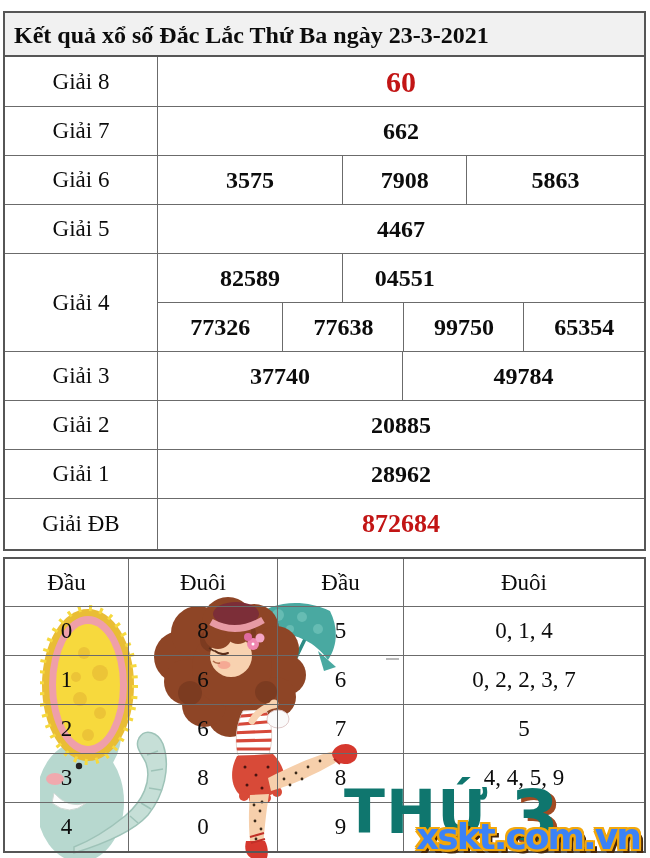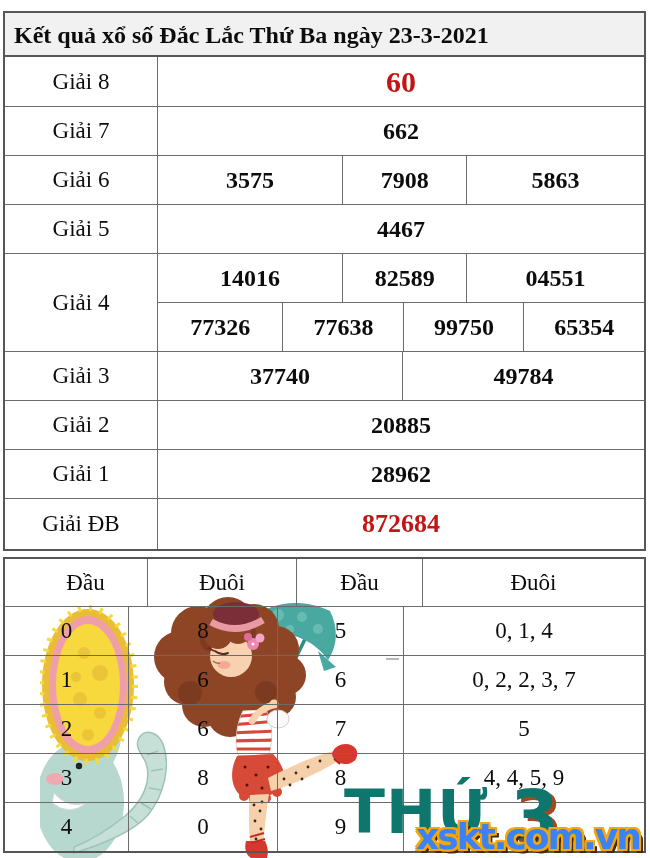--- a/index.html
+++ b/index.html
@@ -30,21 +30,21 @@
   .rgroup[data-n="4"] .rcell:nth-child(3){flex:0 0 24.7%;}
   .rgroup[data-n="2"] .rcell:nth-child(1){flex:0 0 50.2%;}
   .rcell.red{color:#c21515;}
   .rrow.g8 .rcell{font-size:30px;}
   .rrow.db .rcell{font-size:26px;}
 
   
   .dtable{position:absolute;left:3px;top:557px;width:643px;border:2px solid #565656;
           box-sizing:border-box;z-index:1;background:transparent;}
   .drow{display:flex;height:49px;border-top:1px solid #6b6b6b;box-sizing:border-box;}
-  .drow.dhead{height:47px;border-top:none;margin-left:19px;}
+  .drow.dhead{height:47px;border-top:none;}
   .dcell{display:flex;align-items:center;justify-content:center;font-size:23px;
          border-left:1px solid #6b6b6b;box-sizing:border-box;min-width:0;}
   .dcell:nth-child(1){flex:0 0 123px;border-left:none;}
   .dcell:nth-child(2){flex:0 0 149px;}
   .dcell:nth-child(3){flex:0 0 126px;}
   .dcell:nth-child(4){flex:1;}
   .dhead .dcell{font-size:23px;}
 
   
   .illu{position:absolute;left:40px;top:595px;width:322px;height:263px;z-index:0;}
@@ -250,21 +250,20 @@
           <div class="rgroups">
             <div class="rgroup" data-n="1">
               <div class="rcell">4467</div>
             </div>
           </div>
         </div>
         <div class="rrow multi">
           <div class="rlabel">Giải 4</div>
           <div class="rgroups">
             <div class="rgroup" data-n="3">
-              <div class="rcell">14016</div>
               <div class="rcell">82589</div>
               <div class="rcell">04551</div>
             </div>
             <div class="rgroup" data-n="4">
               <div class="rcell">77326</div>
               <div class="rcell">77638</div>
               <div class="rcell">99750</div>
               <div class="rcell">65354</div>
             </div>
           </div>

